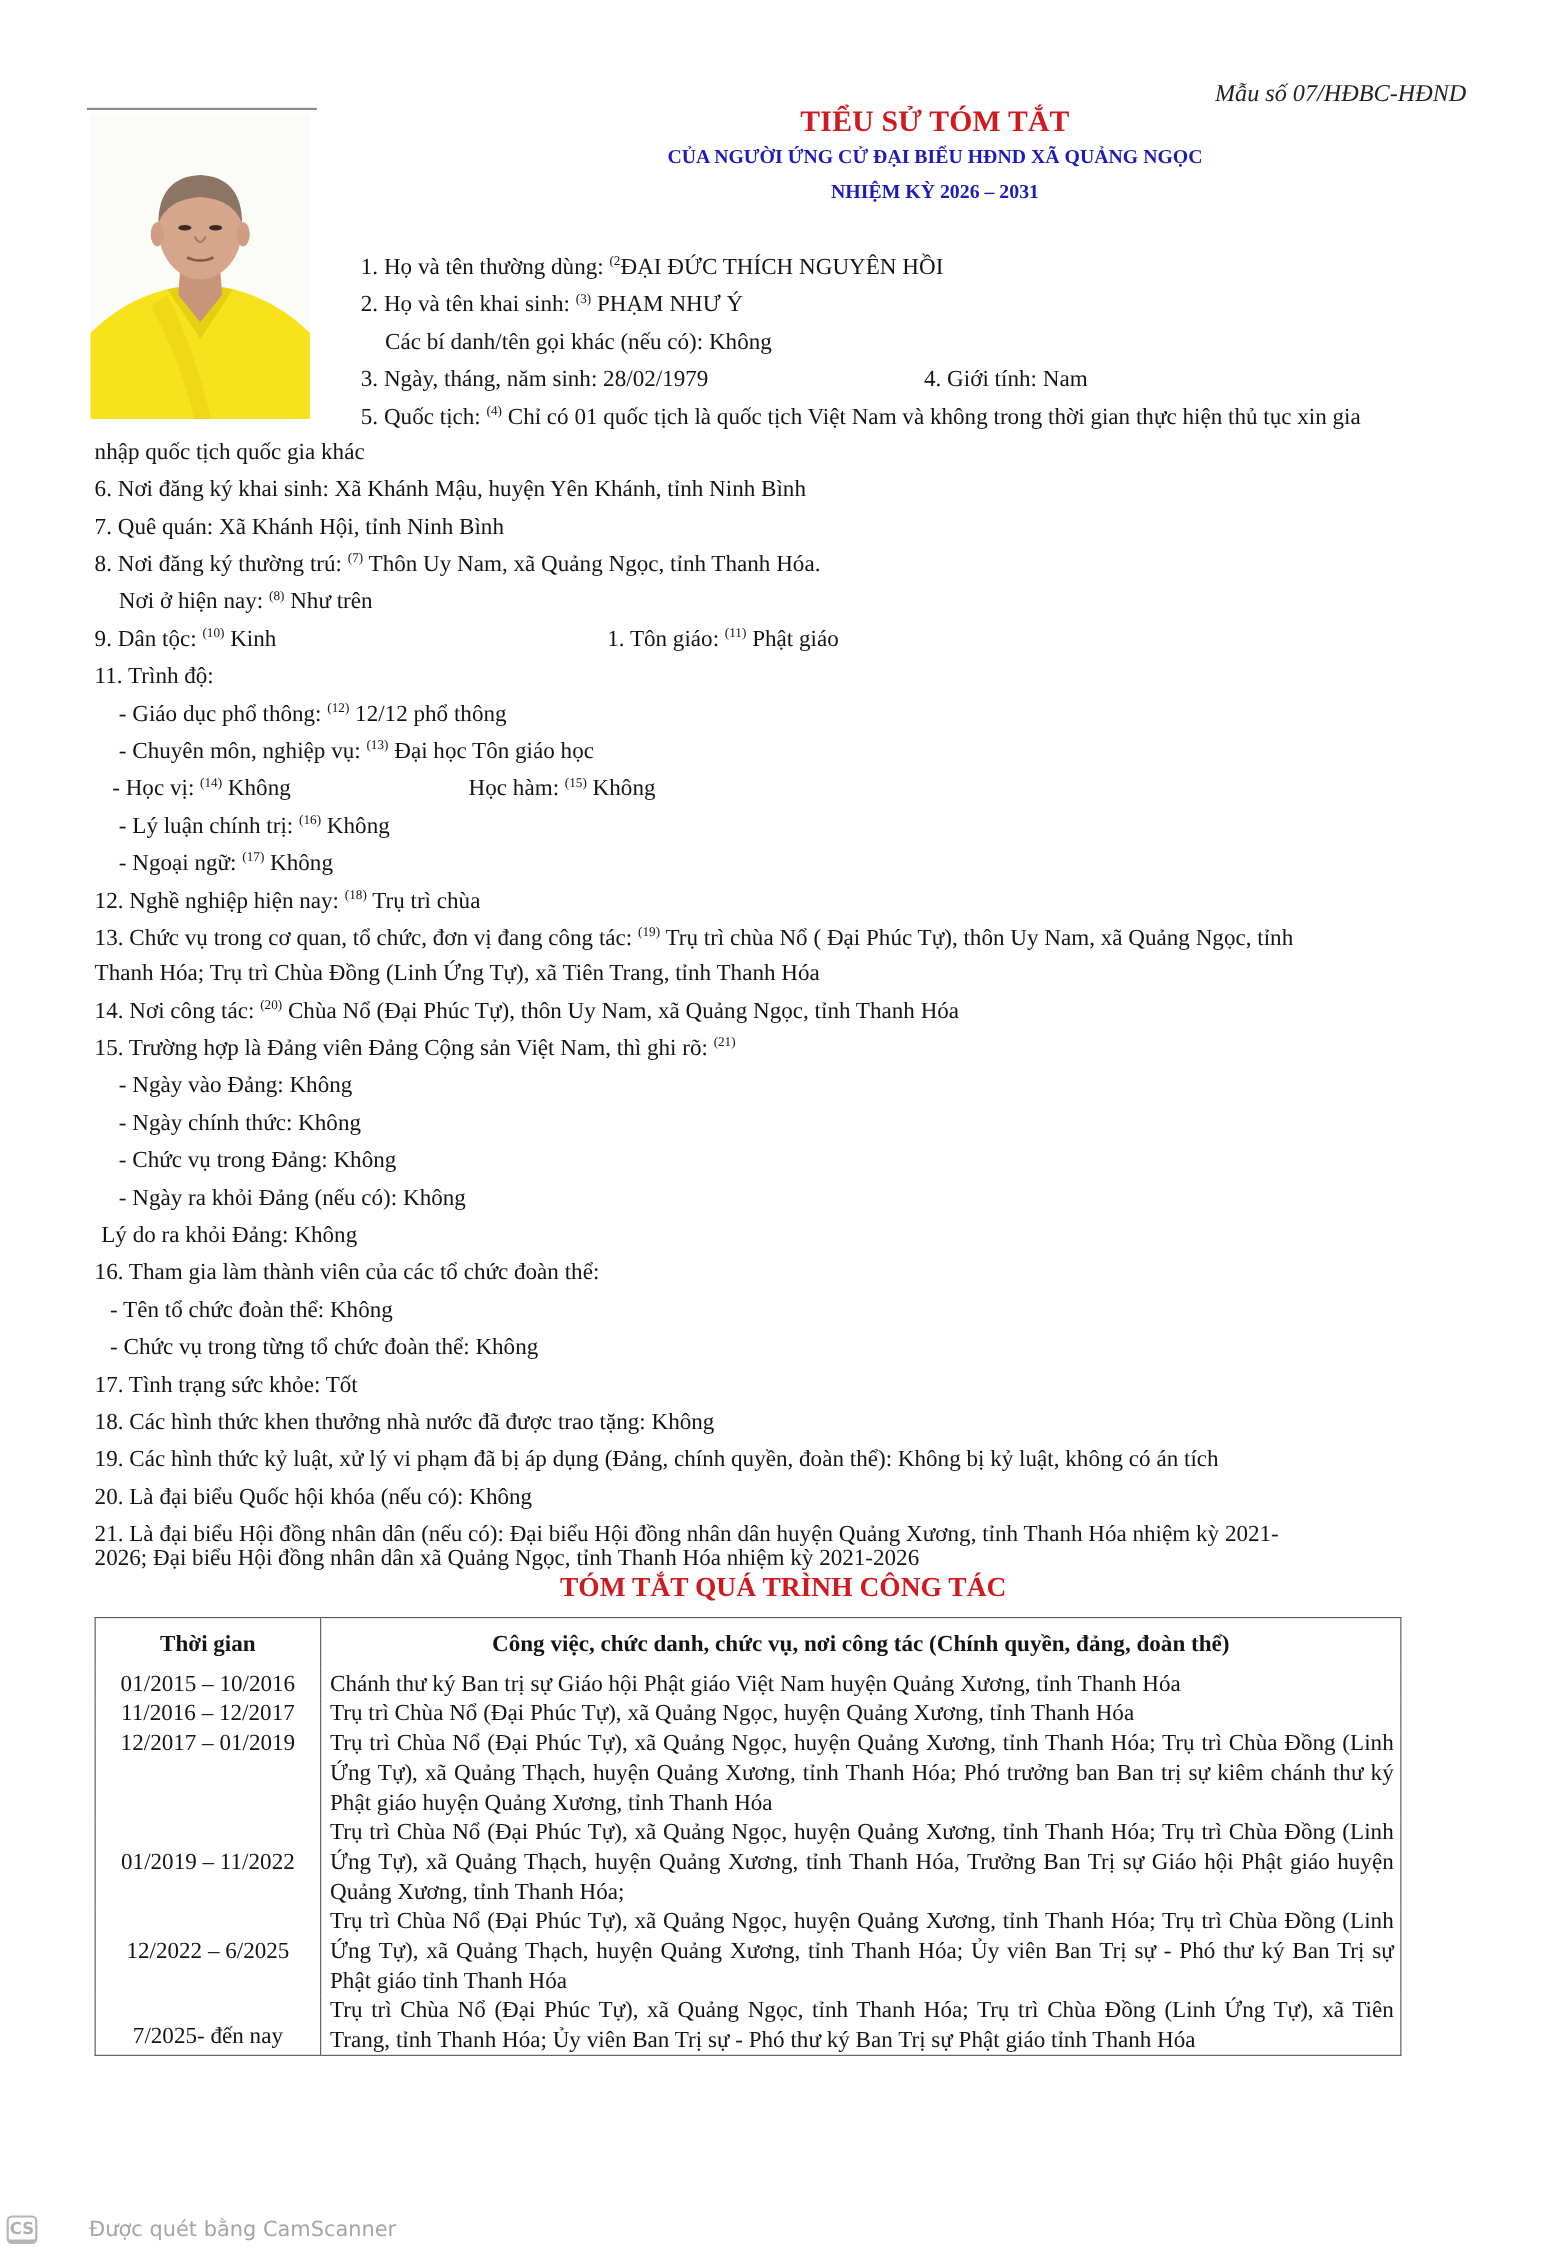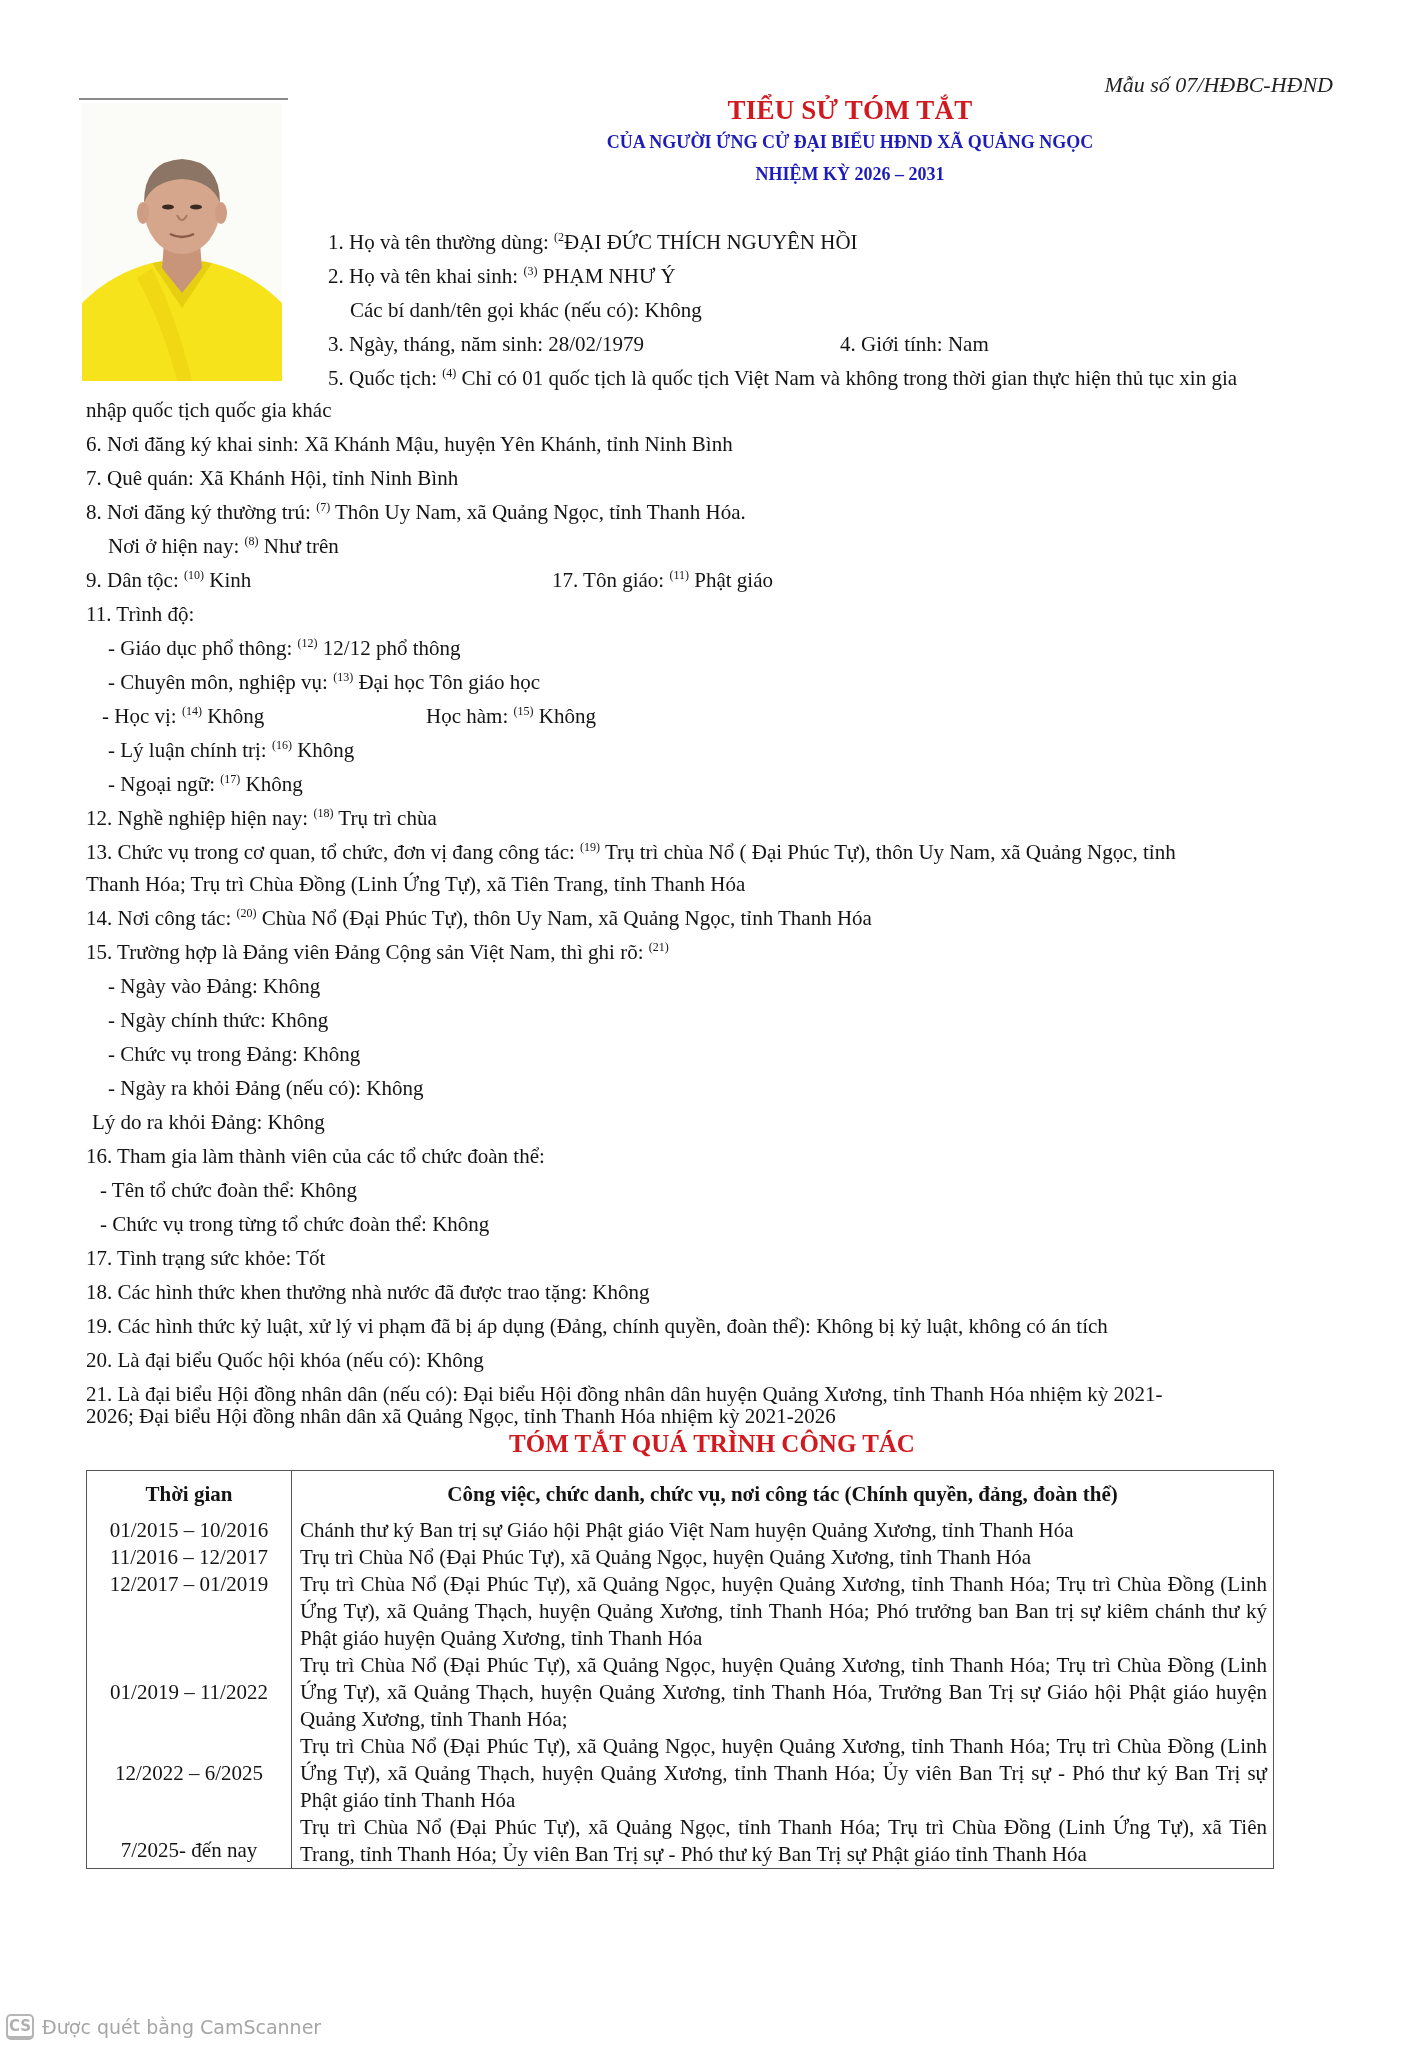--- a/index.html
+++ b/index.html
@@ -108,20 +108,21 @@
     }
     .cs-mark {
       position: absolute;
       left: 6px;
       top: 2014px;
       display: flex;
       align-items: center;
       font-family: "DejaVu Sans", "Liberation Sans", sans-serif;
       color: #a5a5a5;
       font-size: 19px;
+      gap: 39px;
     }
     .cs-logo {
       width: 28px;
       height: 26px;
       border: 2px solid #b5b5b5;
       border-radius: 5px;
       border-bottom-width: 4px;
       font-weight: bold;
       font-size: 15px;
       color: #b0b0b0;
@@ -210,21 +211,21 @@
   <span>Nơi ở hiện nay:</span>
   <sup>(8)</sup>
   <span>Như trên</span>
 </div>
 <div class="line" style="left:86px; top:568px;">
   <span>9. Dân tộc:</span>
   <sup>(10)</sup>
   <span>Kinh</span>
 </div>
 <div class="line" style="left:552px; top:568px;">
-  <span>17. Tôn giáo:</span>
+  <span>1. Tôn giáo:</span>
   <sup>(11)</sup>
   <span>Phật giáo</span>
 </div>
 
 <div class="line" style="left:86px; top:602px;">11. Trình độ:</div>
 <div class="line" style="left:108px; top:636px;">
   <span>- Giáo dục phổ thông:</span>
   <sup>(12)</sup>
   <span>12/12 phổ thông</span>
 </div>

